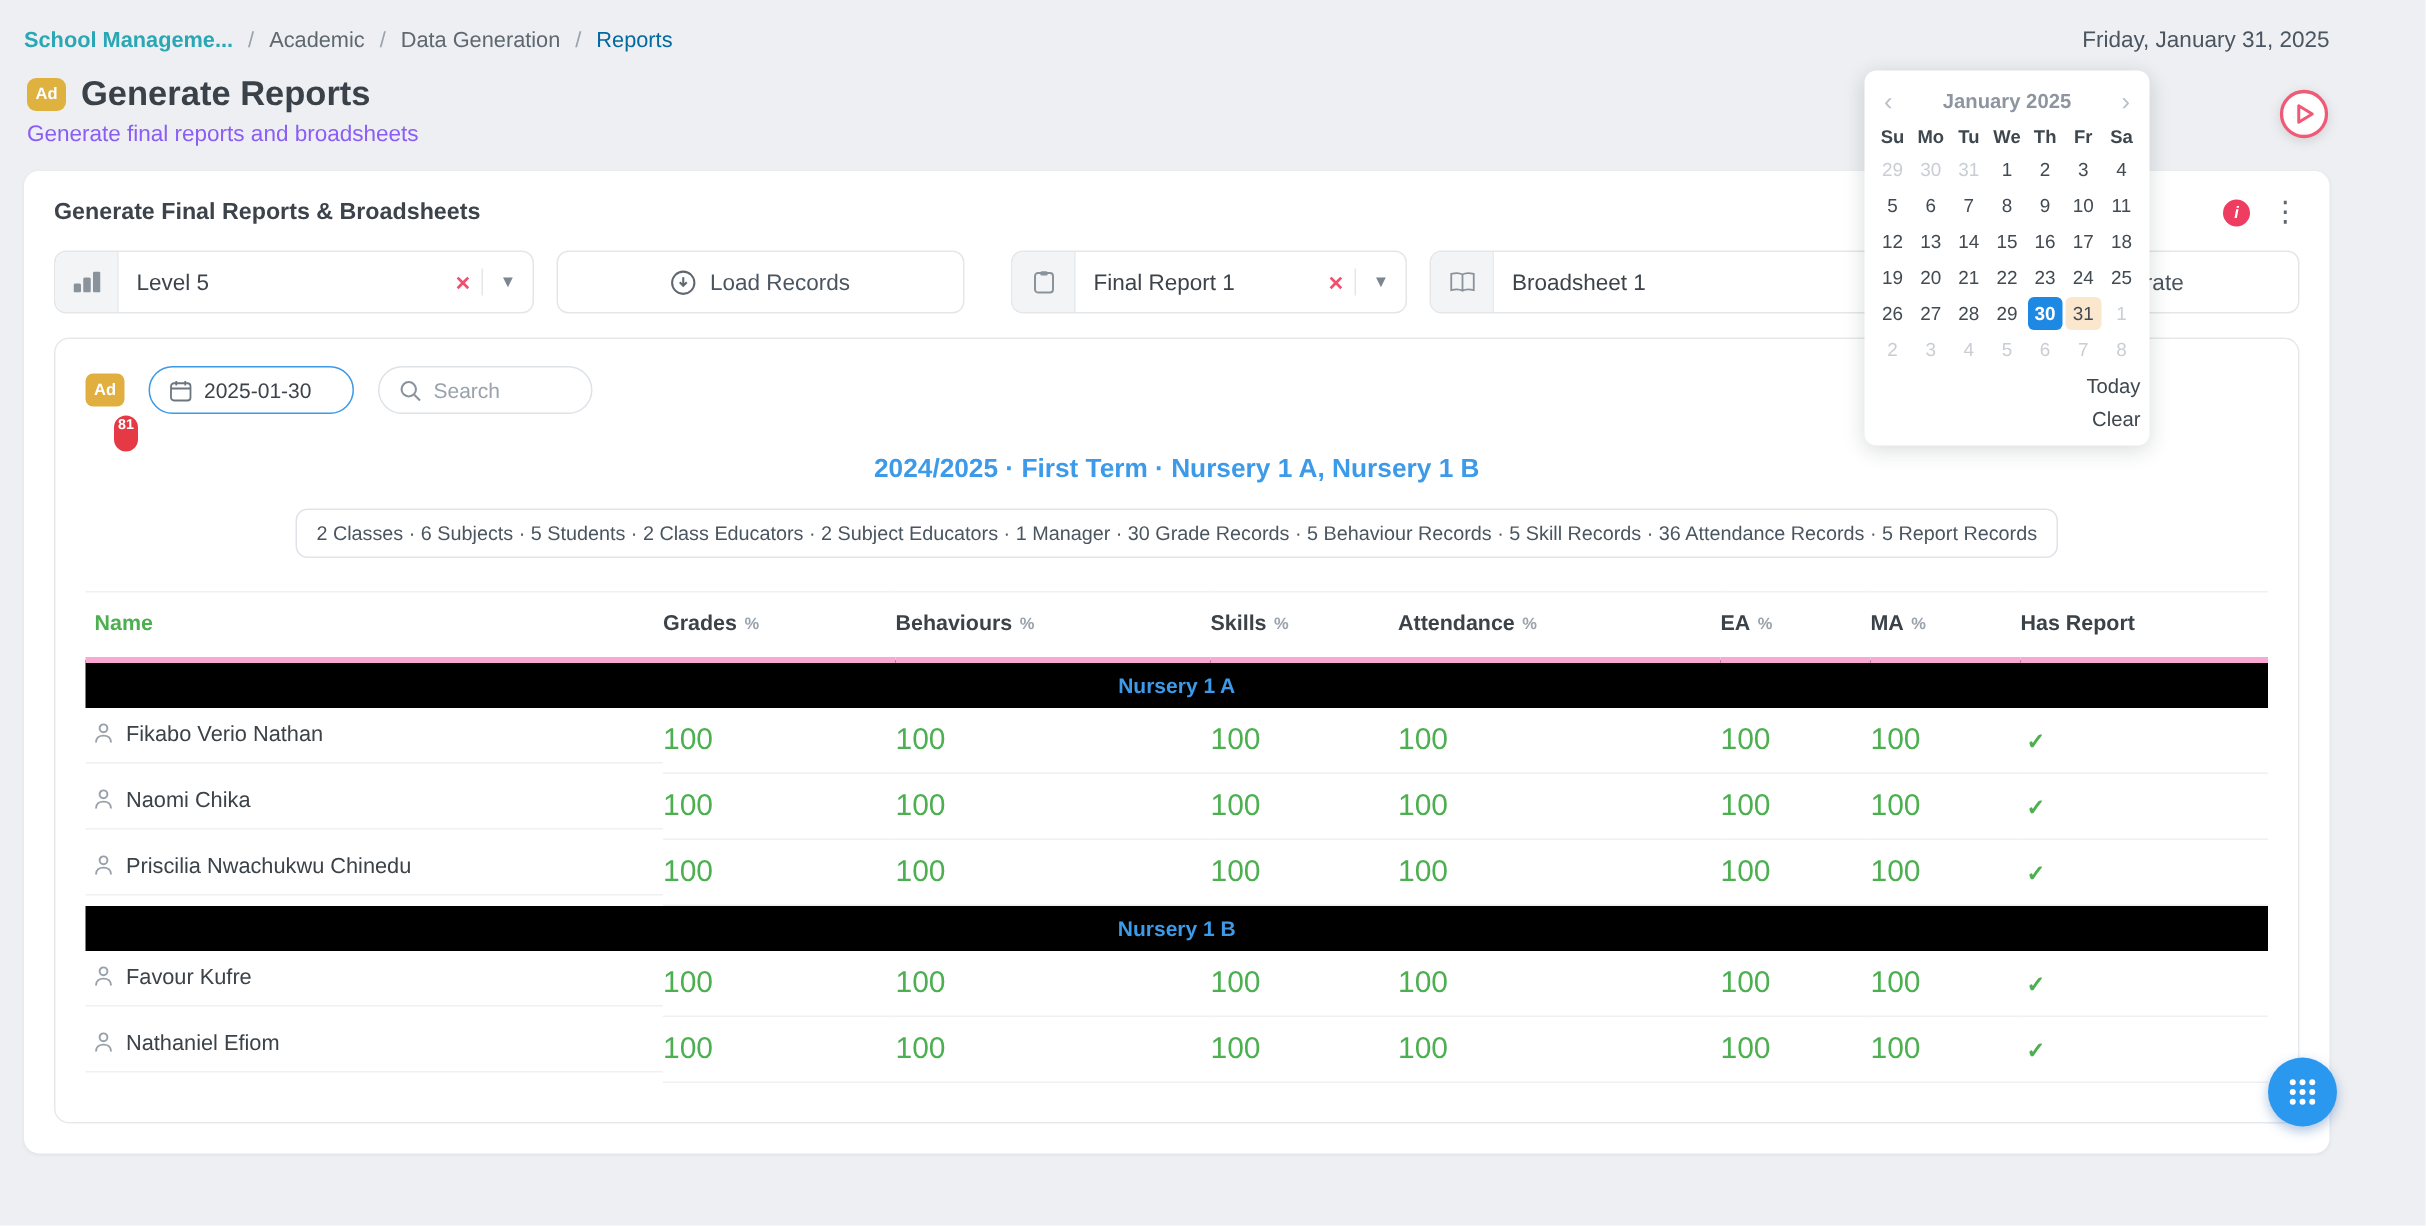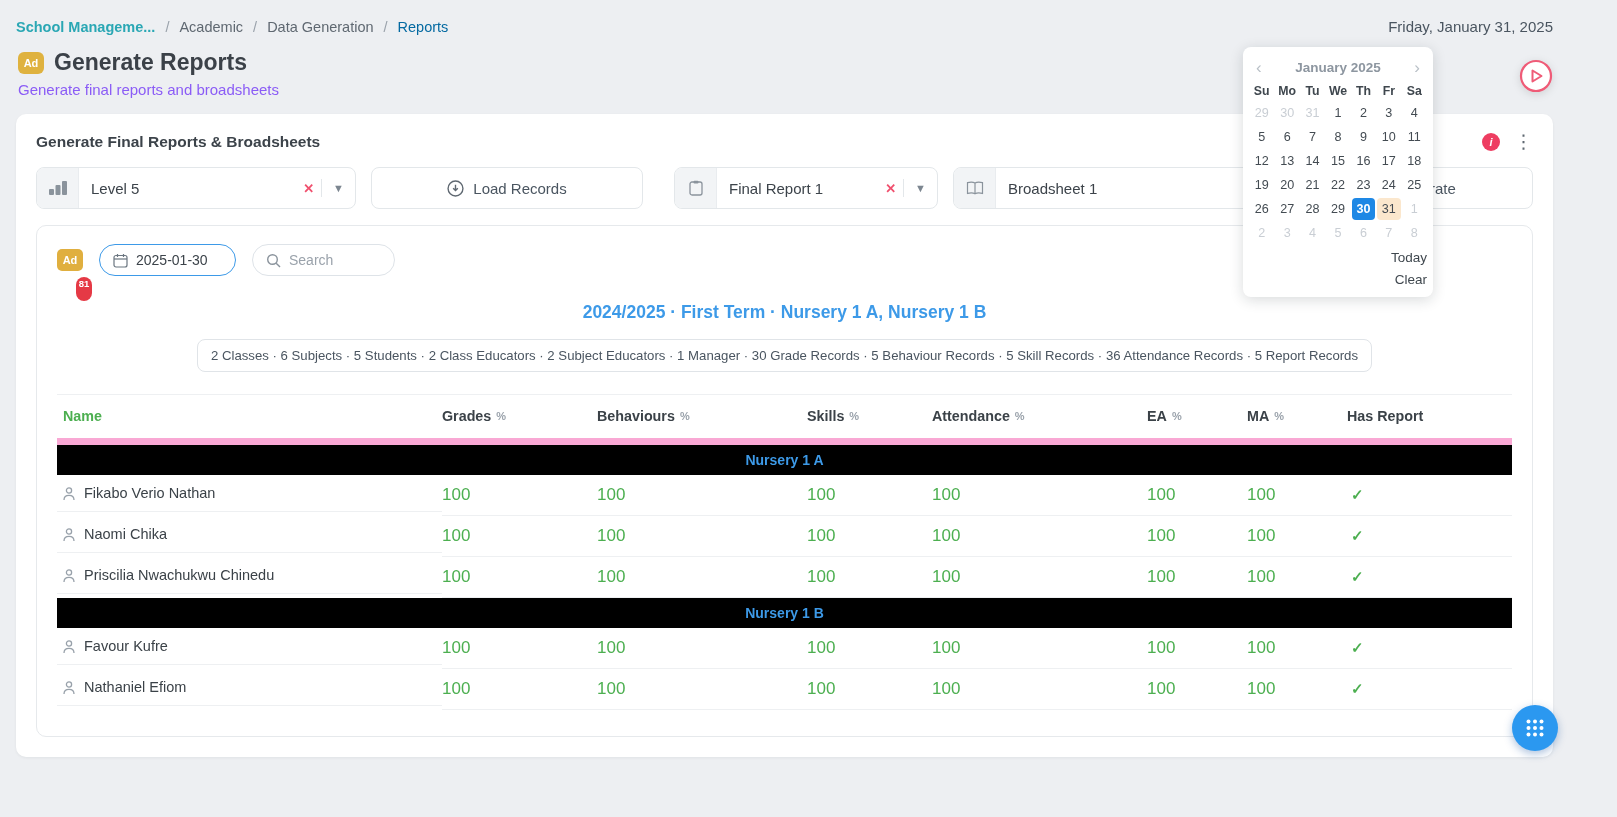--- a/index.html
+++ b/index.html
@@ -85,30 +85,30 @@
                         font-family:inherit; }
   .search-input input::placeholder { color:#9aa2ab; }
 
   .summary-title { text-align:center; color:#3d9ae8; font-size:17.5px; font-weight:700; margin-bottom:16px; }
   .stats-wrap { display:flex; justify-content:center; margin-bottom:22px; }
   .stats-pill { border:1px solid #e0e4e8; border-radius:8px; padding:8px 13px; font-size:13.2px; color:#4a5560; }
 
   
   table { width:100%; border-collapse:collapse; }
   thead th { text-align:left; font-size:14.3px; font-weight:700; color:#3b4248;
-             padding:13px 0 14px; border-top:1px solid #eef0f2; border-bottom:7px solid #f9a8d4; }
+             padding:13px 0 14px; border-top:1px solid #eef0f2; border-bottom:4px solid #f9a8d4; }
   thead th.name-col { color:#4caf50; padding-left:6px; }
   .pct { font-size:11px; color:#9aa2ab; margin-left:5px; font-weight:600; position:relative; top:-1px; }
   .group-row td { background:#000000; color:#3d9ae8; font-weight:700; font-size:14px;
                   text-align:center; padding:7px 0; }
   .data-row td { border-bottom:1px solid #eef0f2; padding:10px 0; font-size:14.5px; }
   .data-row { cursor:pointer; }
-  .name-cell { display:flex; align-items:flex-end; gap:9px; padding-left:6px !important; color:#3b4248; }
+  .name-cell { display:flex; align-items:flex-start; gap:9px; padding-left:6px !important; color:#3b4248; }
   .person-icon { display:flex; align-items:center; }
-  td.metric { color:#4caf50; font-size:17px; }
+  td.metric { color:#4caf50; font-size:20px; }
   td.check { color:#4caf50; font-weight:700; font-size:15px; padding-left:4px; }
 
   
   .calendar-popup { position:absolute; left:1243px; top:47px; width:190px; background:#fff;
                     border-radius:8px; box-shadow:0 3px 14px rgba(20,30,40,.16); padding:8px 6px 8px;
                     z-index:40; }
   .cal-header { display:flex; align-items:center; justify-content:space-between; padding:0 7px; height:24px; }
   .cal-nav { color:#b9c0c7; font-size:17px; cursor:pointer; line-height:1; }
   .cal-month { color:#8d96a0; font-size:13.5px; font-weight:600; }
   .cal-weekdays, .cal-grid { display:grid; grid-template-columns:repeat(7,1fr); }

